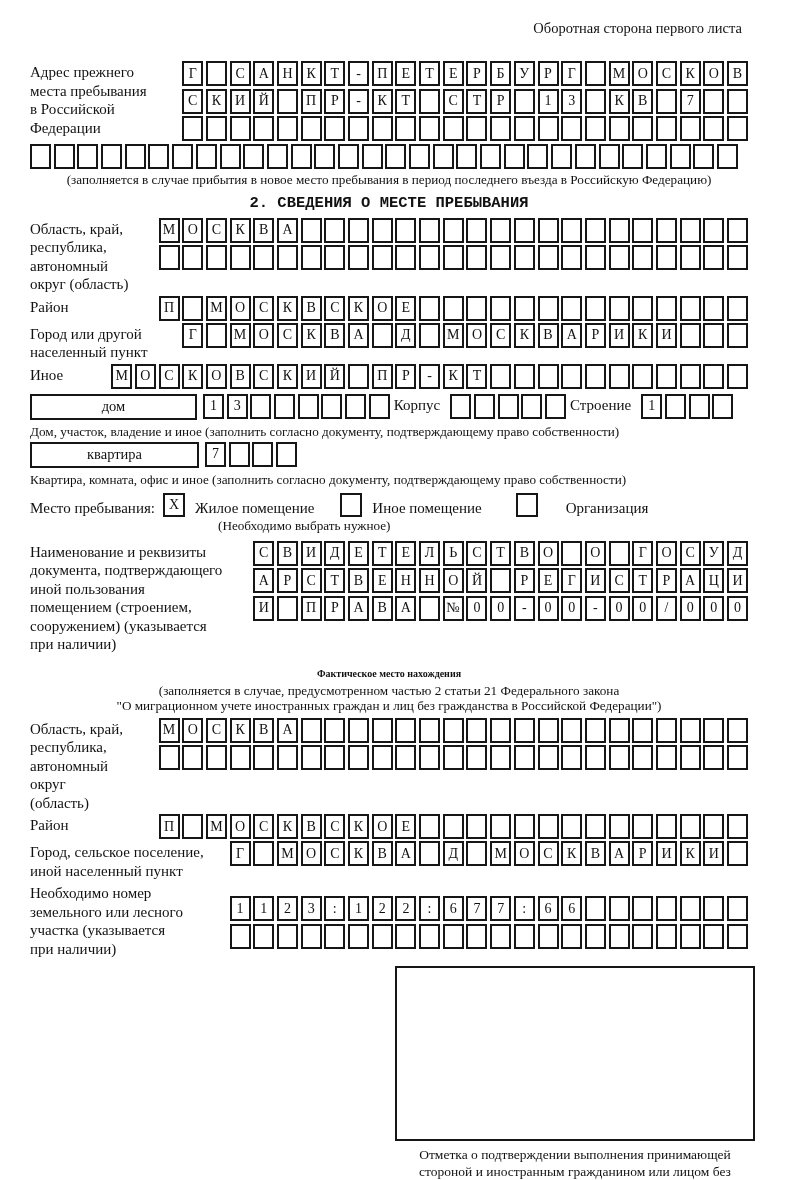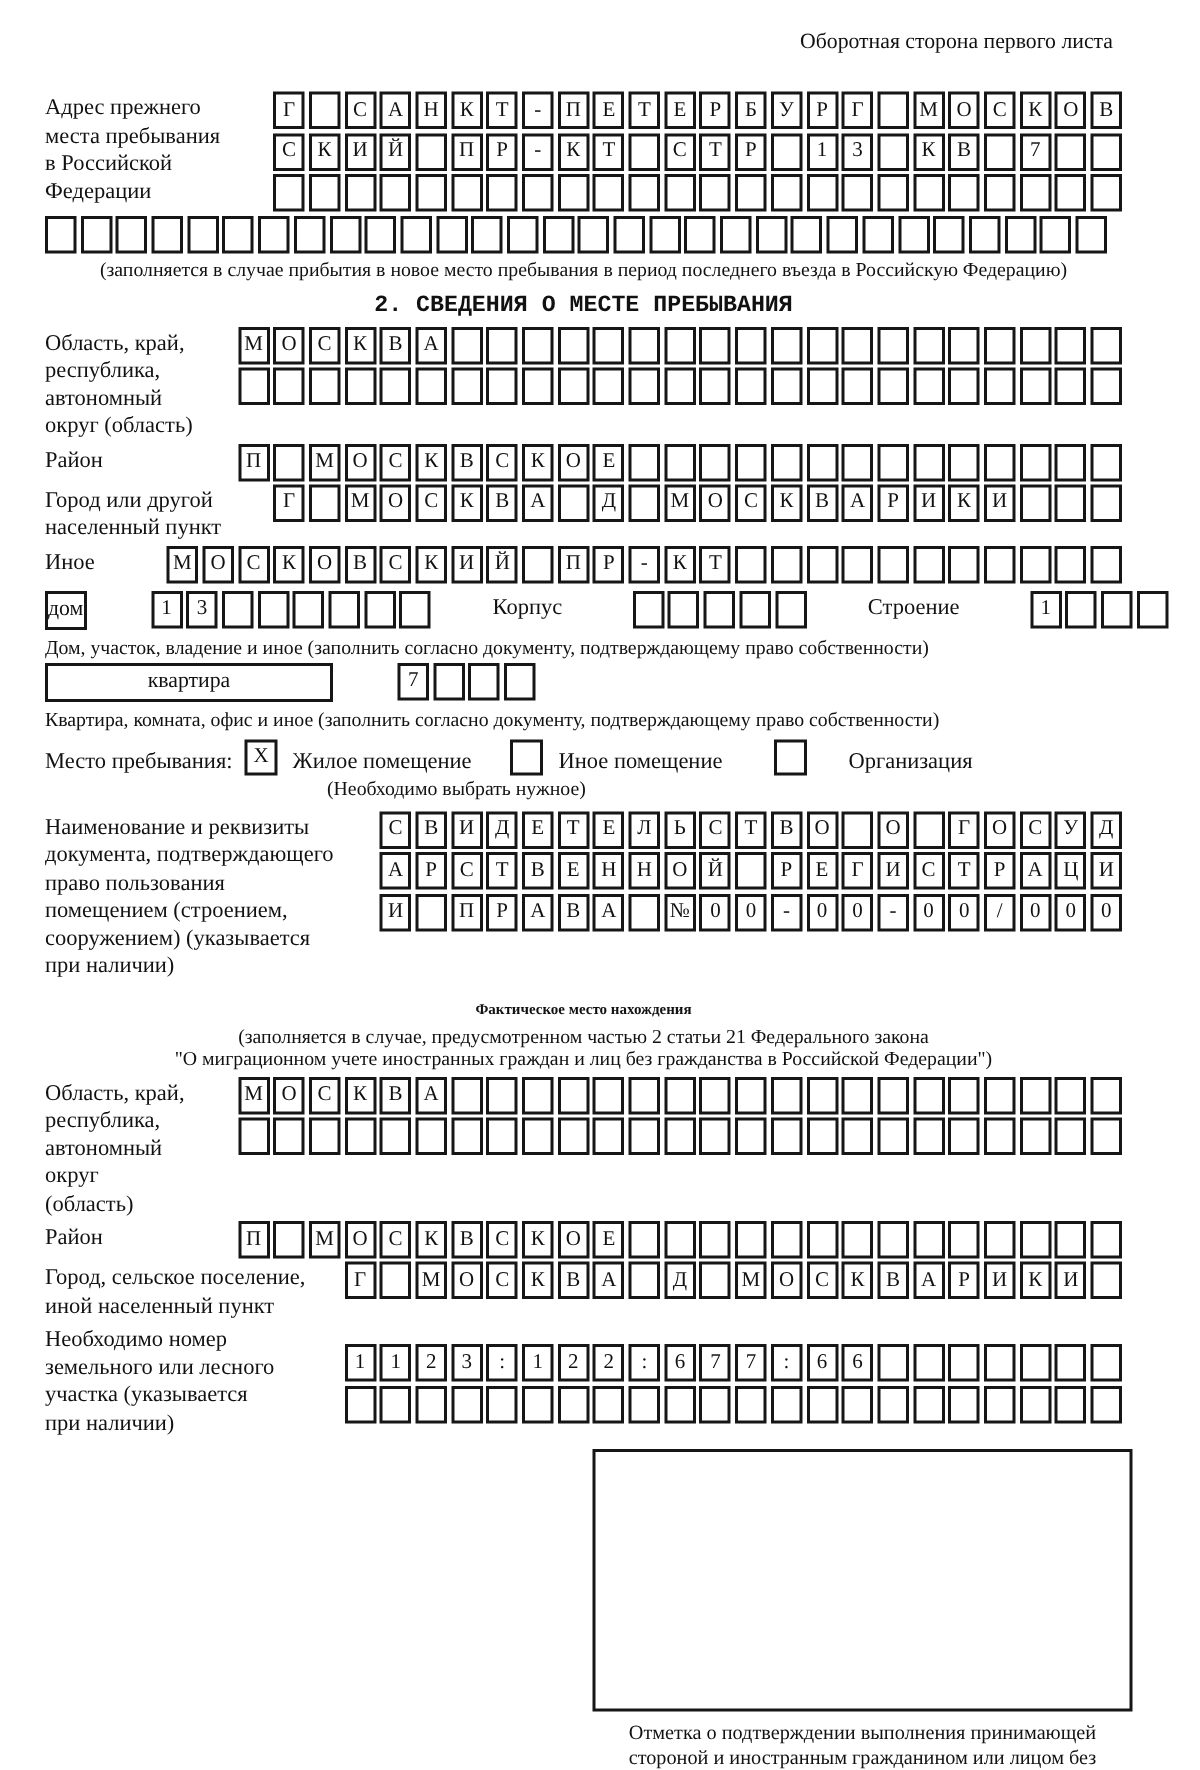--- a/index.html
+++ b/index.html
@@ -20,21 +20,21 @@
     font-size:14px;line-height:1;flex:0 0 auto;
   }
   .block{display:flex;align-items:flex-start;gap:16px;}
   .block-label{flex:1 1 0;white-space:pre-line;line-height:18.5px;padding-top:2px;padding-right:4px;}
   .block-rows{flex:0 0 auto;display:flex;flex-direction:column;gap:2.5px;}
   .note{font-size:13.2px;line-height:15px;}
   .note.center{text-align:center;}
   .h2{font-weight:bold;text-align:center;font-size:15.5px;margin-top:7px;font-family:Liberation Mono, monospace;}
   .h3{font-weight:bold;text-align:center;font-size:10px;}
   
-  .inline-row{display:flex;align-items:flex-start;gap:37px;}
+  .inline-row{display:flex;align-items:flex-start;}
   .label-box{
     box-sizing:border-box;border:2px solid #161616;height:26px;
     display:flex;align-items:center;justify-content:center;font-size:14.5px;
   }
   .inline-row .cells-row{margin-left:6px;}
   .inline-txt{padding:3px 4px 0 4px;font-size:15px;}
   
   .stay-row{display:flex;align-items:flex-end;margin-top:6px;}
   .chk{
     width:22px;height:24px;box-sizing:border-box;border:2px solid #161616;
@@ -369,21 +369,21 @@
     <div class="cells-row left">
         <span class="cell">1</span>
         <span class="cell"></span>
         <span class="cell"></span>
         <span class="cell"></span>
       </div>
   </div>
   <div class="note mt4">Дом, участок, владение и иное (заполнить согласно документу, подтверждающему право собственности)</div>
 
   <div class="inline-row mt3">
-    <div class="label-box" style="width:192px">квартира</div>
+    <div class="label-box" style="width:169px">квартира</div>
     <div class="cells-row left">
         <span class="cell">7</span>
         <span class="cell"></span>
         <span class="cell"></span>
         <span class="cell"></span>
       </div>
   </div>
   <div class="note mt4">Квартира, комната, офис и иное (заполнить согласно документу, подтверждающему право собственности)</div>
 
   <div class="stay-row">
@@ -393,21 +393,21 @@
     <span class="chk" style="margin-left:26px"></span>
     <span class="opt-label">Иное помещение</span>
     <span class="chk" style="margin-left:34px"></span>
     <span class="opt-label" style="margin-left:28px">Организация</span>
   </div>
   <div class="note" style="margin-left:188px;margin-top:1px">(Необходимо выбрать нужное)</div>
 
   <div class="block mt8">
     <div class="block-label">Наименование и реквизиты
 документа, подтверждающего
-право пользования
+иной пользования
 помещением (строением,
 сооружением) (указывается
 при наличии)</div>
     <div class="block-rows">
       <div class="cells-row">
           <span class="cell">С</span>
           <span class="cell">В</span>
           <span class="cell">И</span>
           <span class="cell">Д</span>
           <span class="cell">Е</span>

